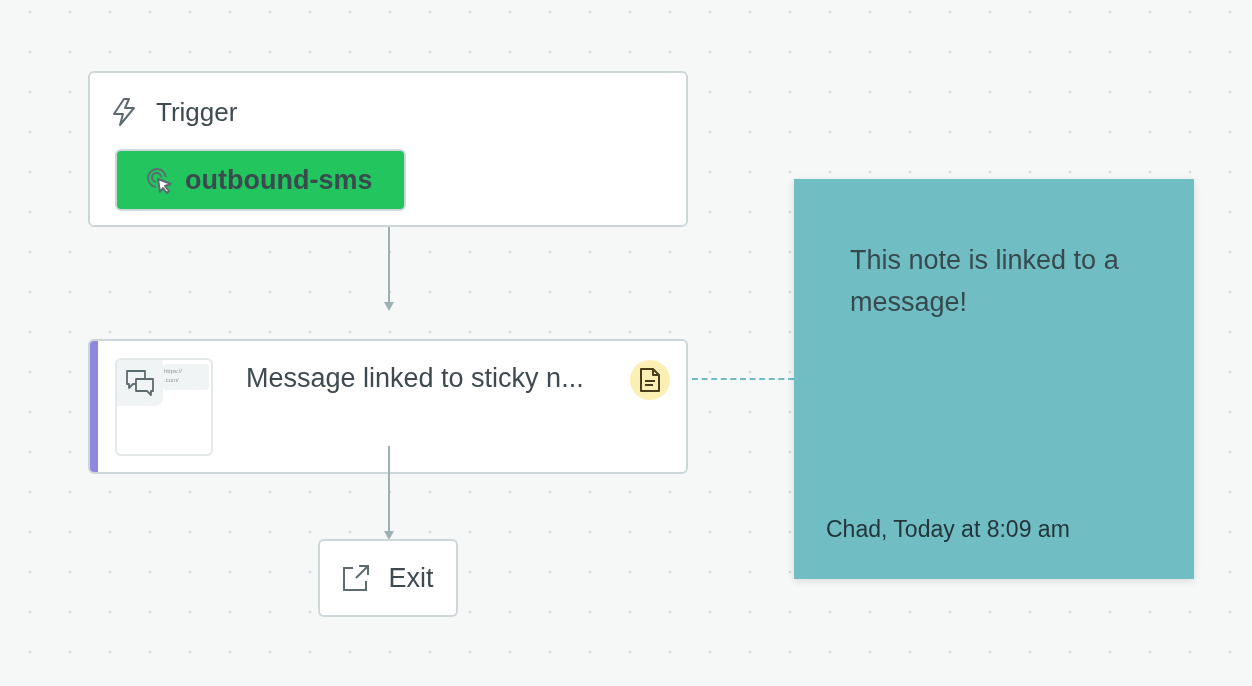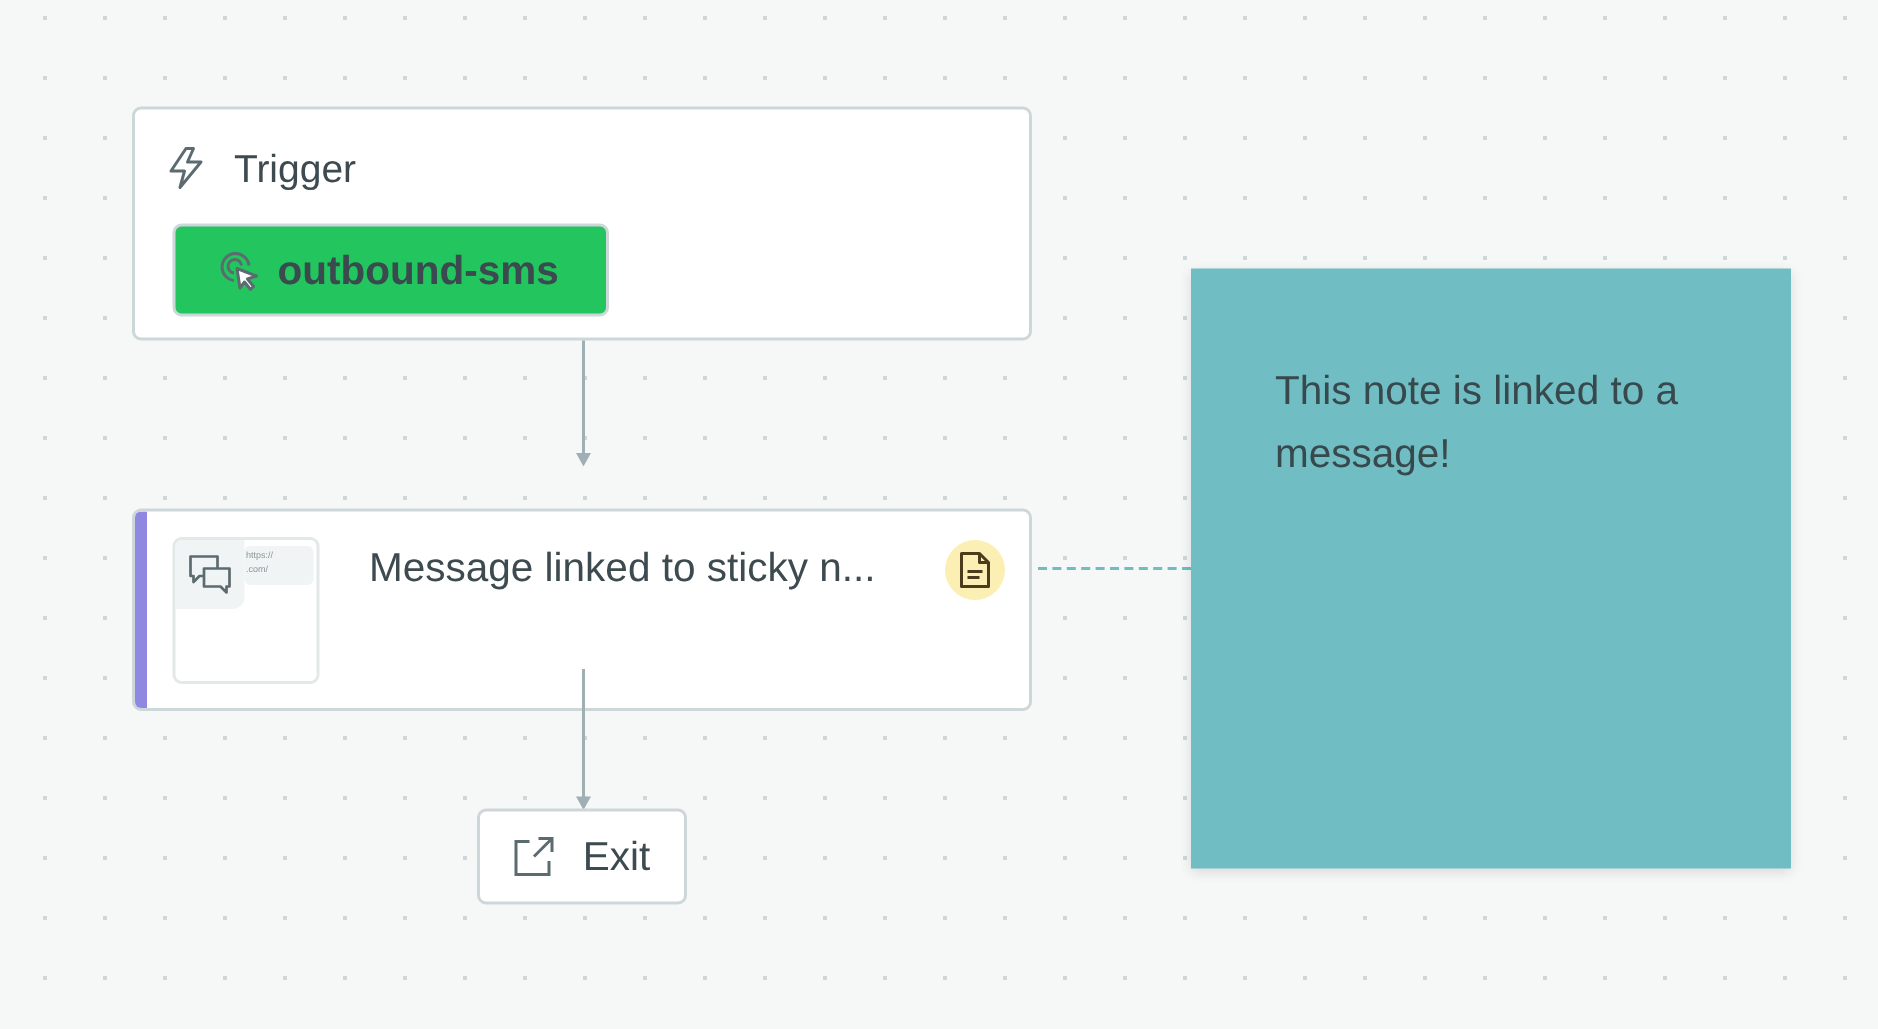--- a/index.html
+++ b/index.html
@@ -28,21 +28,21 @@
     .message { left: 88px; top: 311px; width: 600px; height: 135px; overflow: hidden; margin-top: 28px; }
     .accent-bar { position: absolute; left: 0; top: 0; bottom: 0; width: 8px; background: #8f88e0; }
     .thumb {
       position: absolute; left: 25px; top: 17px; width: 98px; height: 98px; box-sizing: border-box;
       border: 2px solid #e3e8e9; border-radius: 6px; background: #fff; overflow: hidden;
     }
     .thumb-bubble { position: absolute; left: 0; top: 0; width: 46px; height: 46px; background: #f1f4f4; border-radius: 0 0 8px 0; display:flex; align-items:center; justify-content:center; }
     .thumb-url { position: absolute; left: 46px; top: 4px; right: 2px; height: 26px; background: #f1f4f4; border-radius: 4px; font-size: 6px; line-height: 9px; color: #8a9599; padding: 3px 1px; box-sizing: border-box; font-family: "Liberation Sans", sans-serif; }
     .message-title { position: absolute; left: 156px; top: 22px; font-size: 27px; color: #3d4b50; white-space: nowrap; }
     .note-badge { position: absolute; left: 540px; top: 19px; width: 40px; height: 40px; border-radius: 50%; background: #fcefb4; display: flex; align-items: center; justify-content: center; }
-    .exit { left: 318px; top: 539px; width: 140px; height: 64px; display: flex; align-items: center; justify-content: center; gap: 18px; }
+    .exit { left: 318px; top: 539px; width: 140px; height: 78px; display: flex; align-items: center; justify-content: center; gap: 18px; }
     .exit-label { font-size: 27px; color: #3d4b50; }
     .connector { position: absolute; width: 2px; background: #9fb0b5; }
     .arrow { position: absolute; width: 0; height: 0; border-left: 5px solid transparent; border-right: 5px solid transparent; border-top: 9px solid #9fb0b5; }
     .dashed-link { position: absolute; left: 692px; top: 378px; width: 102px; border-top: 2px dashed #6fbdc3; }
     .sticky {
       position: absolute; left: 794px; top: 179px; width: 400px; height: 400px; background: #70bec4;
       box-shadow: 0 2px 8px rgba(0,0,0,0.12); box-sizing: border-box; padding: 60px 32px 0 32px;
     }
     .sticky-text { font-size: 27px; line-height: 42px; color: #38494d; margin-left: 24px; }
     .sticky-footer { position: absolute; left: 32px; bottom: 36px; font-size: 23px; color: #24353a; }
@@ -111,13 +111,14 @@
       <path d="M14 14 L26 2 M17 2 H26 V11"></path>
     </svg>
   </span>
   <span class="exit-label">Exit</span>
 </div>
 
 <div class="dashed-link"></div>
 
 <div class="sticky">
   <div class="sticky-text">This note is linked to a message!</div>
+  <div class="sticky-footer">Chad, Today at 8:09 am</div>
 </div>
 
 </body></html>

